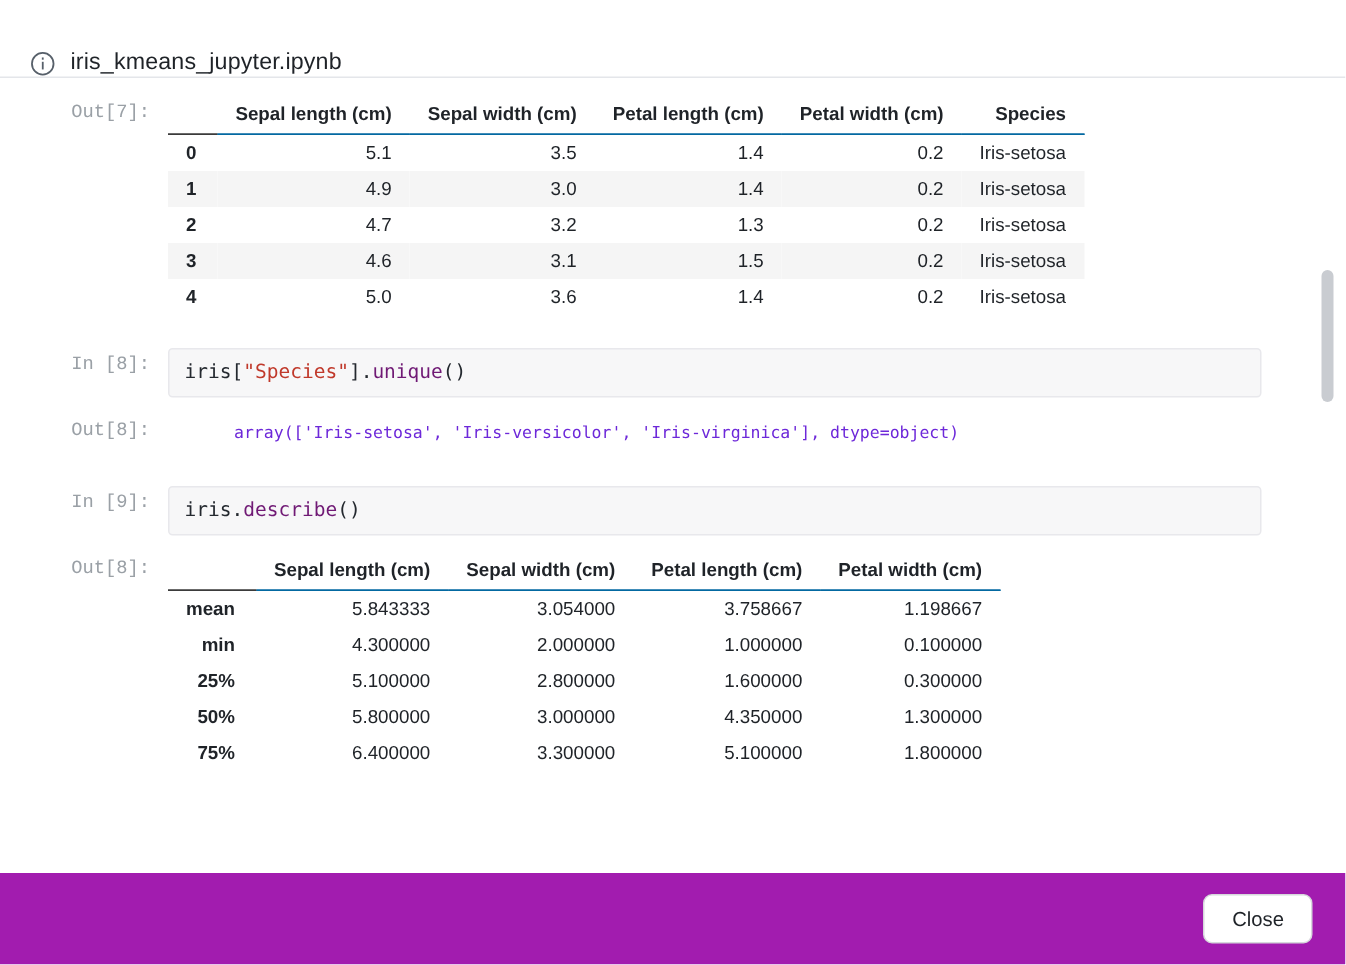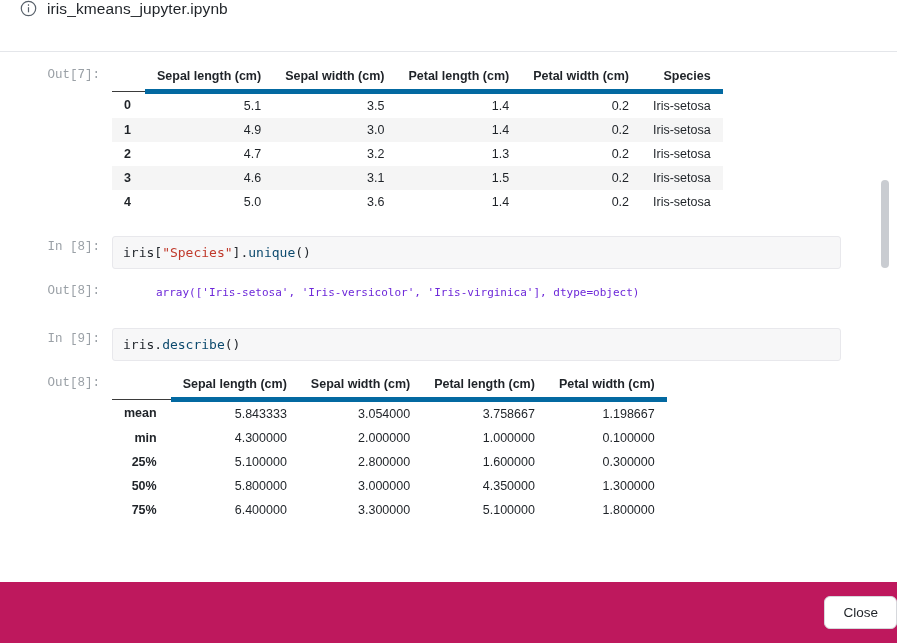--- a/index.html
+++ b/index.html
@@ -14,21 +14,21 @@
     color: #1f2328;
     overflow: hidden;
     position: relative;
   }
 
   
   .header {
     height: 52px;
     box-sizing: border-box;
     display: flex;
-    align-items: flex-start;
+    align-items: flex-end;
     padding: 0 20px;
     border-bottom: 1px solid #e4e6ea;
     background: #ffffff;
   }
   .header-icon {
     width: 17px;
     height: 17px;
     margin-right: 10px;
     flex: none;
   }
@@ -79,21 +79,21 @@
     padding: 6px 10px;
     font-family: "DejaVu Sans Mono", monospace;
     font-size: 13px;
     line-height: 19px;
     color: #24292f;
     white-space: pre;
     overflow: hidden;
     margin-right: 28px;
   }
   .tok-str { color: #c0392b; }
-  .tok-fn { color: #0c4a6e; }
+  .tok-fn { color: #701a75; }
   .tok-punc { color: #24292f; }
 
   
   .text-output {
     font-family: "DejaVu Sans Mono", monospace;
     font-size: 11px;
     line-height: 20px;
     color: #6d28d9;
     white-space: pre;
     padding: 3px 0 3px 2px;
@@ -105,21 +105,21 @@
     border-collapse: collapse;
     font-size: 12.5px;
     font-family: "Liberation Sans", sans-serif;
     color: #1f2328;
   }
   table.df th, table.df td {
     padding: 5px 12px;
     white-space: nowrap;
   }
   table.df thead th {
-    border-bottom: 5px solid #0369a1;
+    border-bottom: 1px solid #0369a1;
     font-weight: bold;
     text-align: right;
     padding-bottom: 6px;
   }
   table.df thead th.corner {
     border-bottom: 1px solid #3b3b3b;
   }
   table.df tbody th {
     font-weight: bold;
     text-align: right;
@@ -153,24 +153,25 @@
     background: #c9ccd1;
   }
 
   
   .footer {
     position: absolute;
     left: 0;
     right: 0;
     bottom: 0;
     height: 61px;
-    background: #be185d;
+    background: #a21caf;
     display: flex;
     align-items: center;
     justify-content: flex-end;
+    padding-right: 22px;
     box-sizing: border-box;
   }
   .close-btn {
     font-family: "Liberation Sans", sans-serif;
     font-size: 13.5px;
     color: #1f2328;
     background: #ffffff;
     border: 1px solid #d6d8dc;
     border-radius: 6px;
     padding: 8px 18px;

